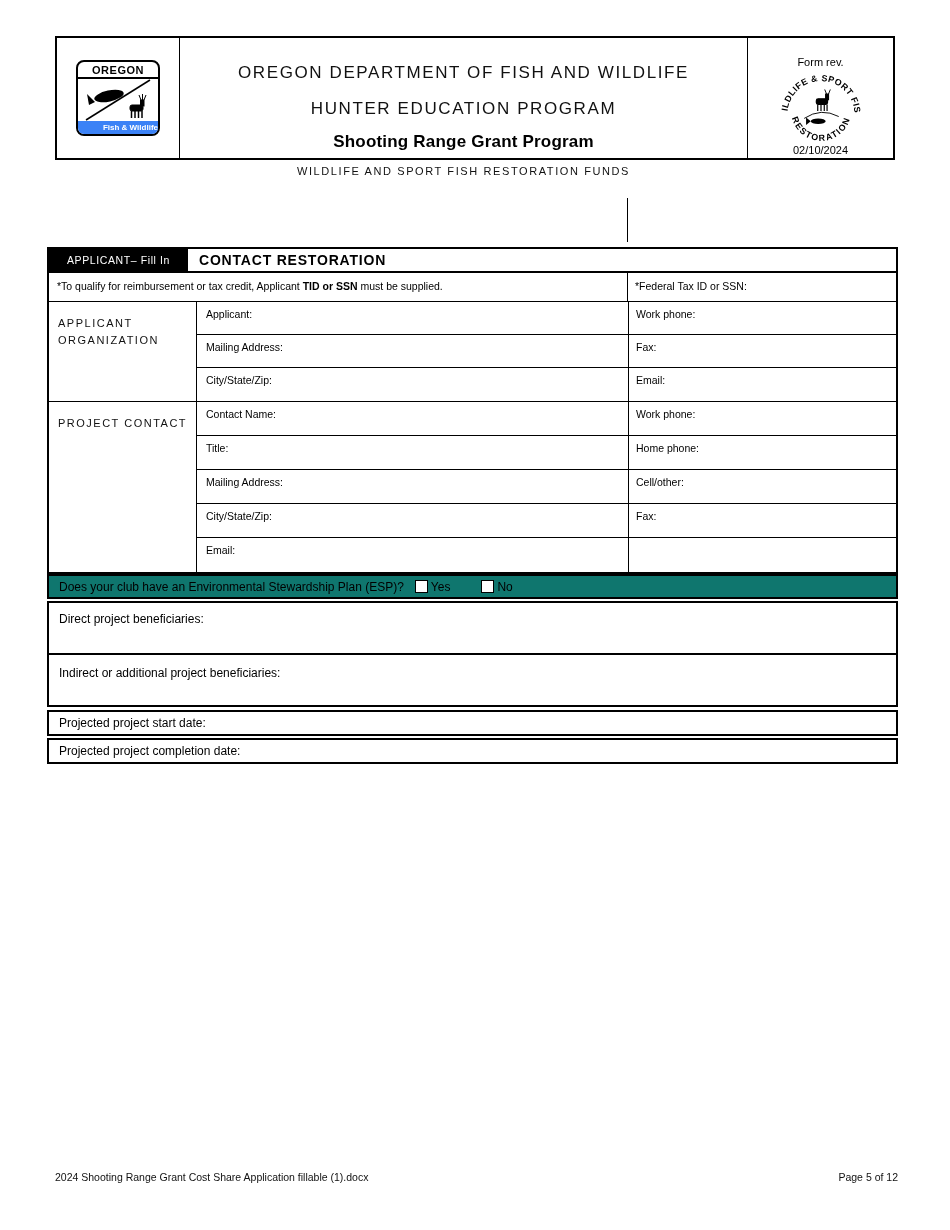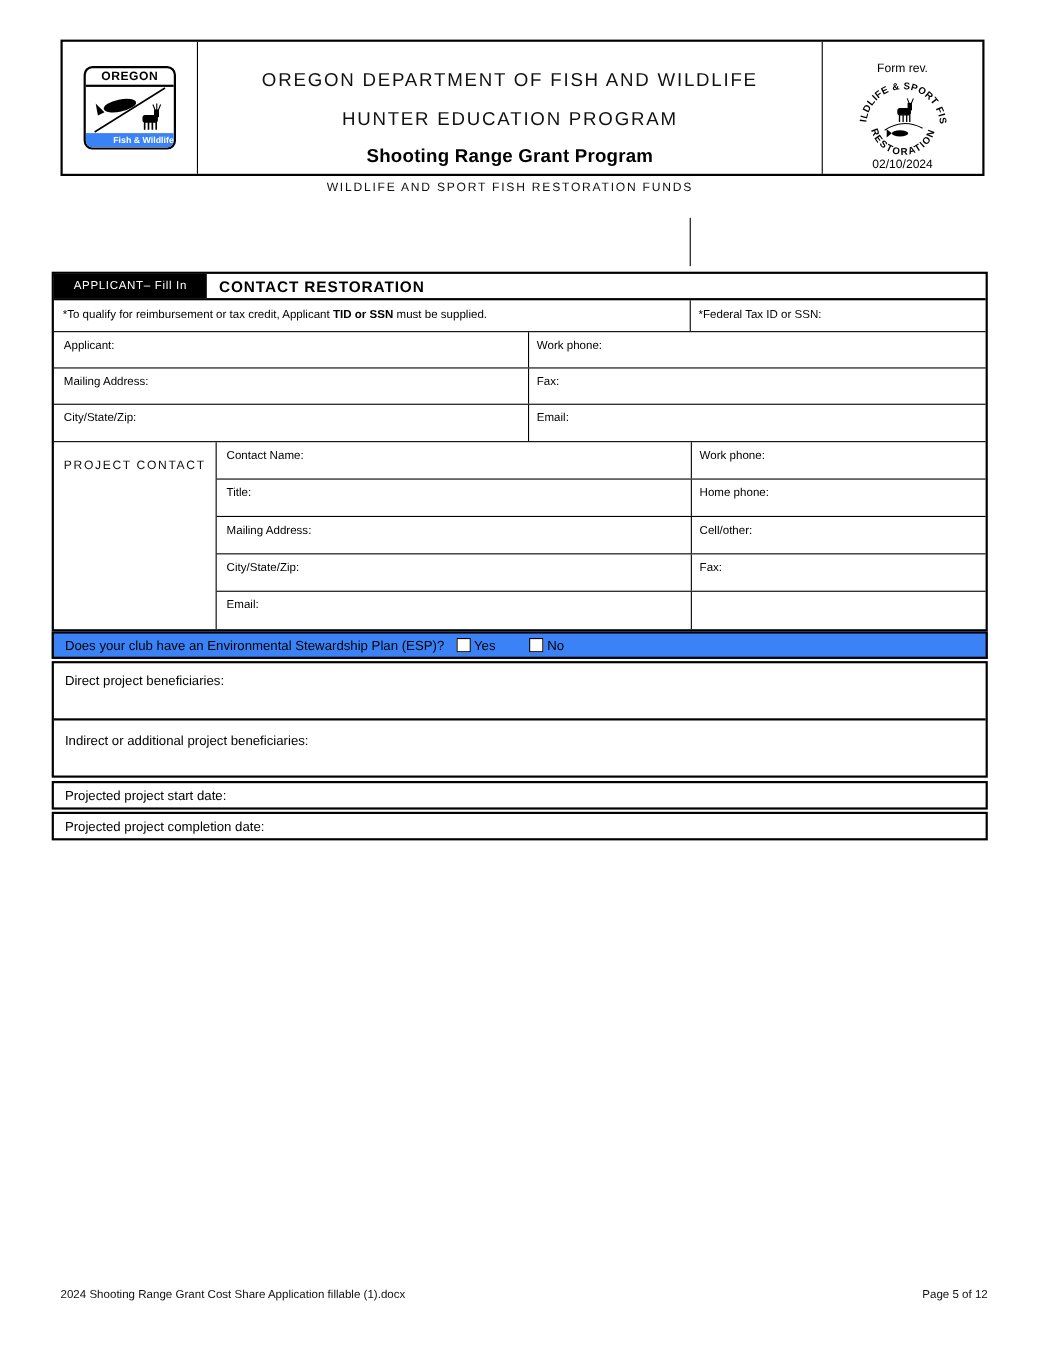--- a/index.html
+++ b/index.html
@@ -47,21 +47,21 @@
   .section-row.last { border-bottom:none; }
   .label-col { width:148px; border-right:1px solid #000; box-sizing:border-box; font-size:11px; letter-spacing:1.5px; padding:13px 0 0 9px; line-height:17px; color:#111; }
   .fields-col { flex:1; display:flex; flex-direction:column; }
   .field-row { display:flex; height:33px; border-bottom:1px solid #000; box-sizing:border-box; }
   .field-row.tall { height:34px; }
   .field-row.lastrow { border-bottom:none; }
   .mid-cell { width:432px; border-right:1px solid #000; box-sizing:border-box; font-size:10.5px; padding:6px 0 0 9px; }
   .right-cell { flex:1; font-size:10.5px; padding:6px 0 0 7px; }
 
   
-  .esp-bar { position:absolute; left:47px; top:574px; width:851px; height:25px; border:2px solid #000; box-sizing:border-box; display:flex; align-items:center; font-size:12px; padding-left:10px; background:#3b82f6; }
+  .esp-bar { position:absolute; left:47px; top:574px; width:851px; height:25px; border:2px solid #000; box-sizing:border-box; display:flex; align-items:center; font-size:12px; padding-left:10px; background:#0f766e; }
   .checkbox { width:13px; height:13px; border:1.5px solid #000; display:inline-block; box-sizing:border-box; background:#fff; flex:0 0 auto; }
   .cb-yes { margin:0 3px 0 11px; }
   .cb-no { margin:0 3px 0 31px; }
 
   .benef-box { position:absolute; left:47px; top:601px; width:851px; height:106px; border:2px solid #000; box-sizing:border-box; background:#fff; }
   .benef-direct { height:52px; border-bottom:2px solid #000; box-sizing:border-box; font-size:12px; padding:9px 0 0 10px; }
   .benef-indirect { font-size:12px; padding:11px 0 0 10px; }
 
   .date-row { position:absolute; left:47px; width:851px; height:26px; border:2px solid #000; box-sizing:border-box; font-size:12px; display:flex; align-items:center; padding-left:10px; background:#fff; }
   .start-row { top:710px; }
@@ -148,20 +148,24 @@
     </div>
 
     <div class="t-row note-row">
       <div class="note-cell">
         <span>*To qualify for reimbursement or tax credit, Applicant </span><span class="b">TID or SSN</span><span> must be supplied.</span>
       </div>
       <div class="fed-cell">*Federal Tax ID or SSN:</div>
     </div>
 
     <div class="section-row">
+      <div class="label-col">
+        <div>APPLICANT</div>
+        <div>ORGANIZATION</div>
+      </div>
       <div class="fields-col">
         <div class="field-row">
           <div class="mid-cell">Applicant:</div>
           <div class="right-cell">Work phone:</div>
         </div>
         <div class="field-row">
           <div class="mid-cell">Mailing Address:</div>
           <div class="right-cell">Fax:</div>
         </div>
         <div class="field-row lastrow">

